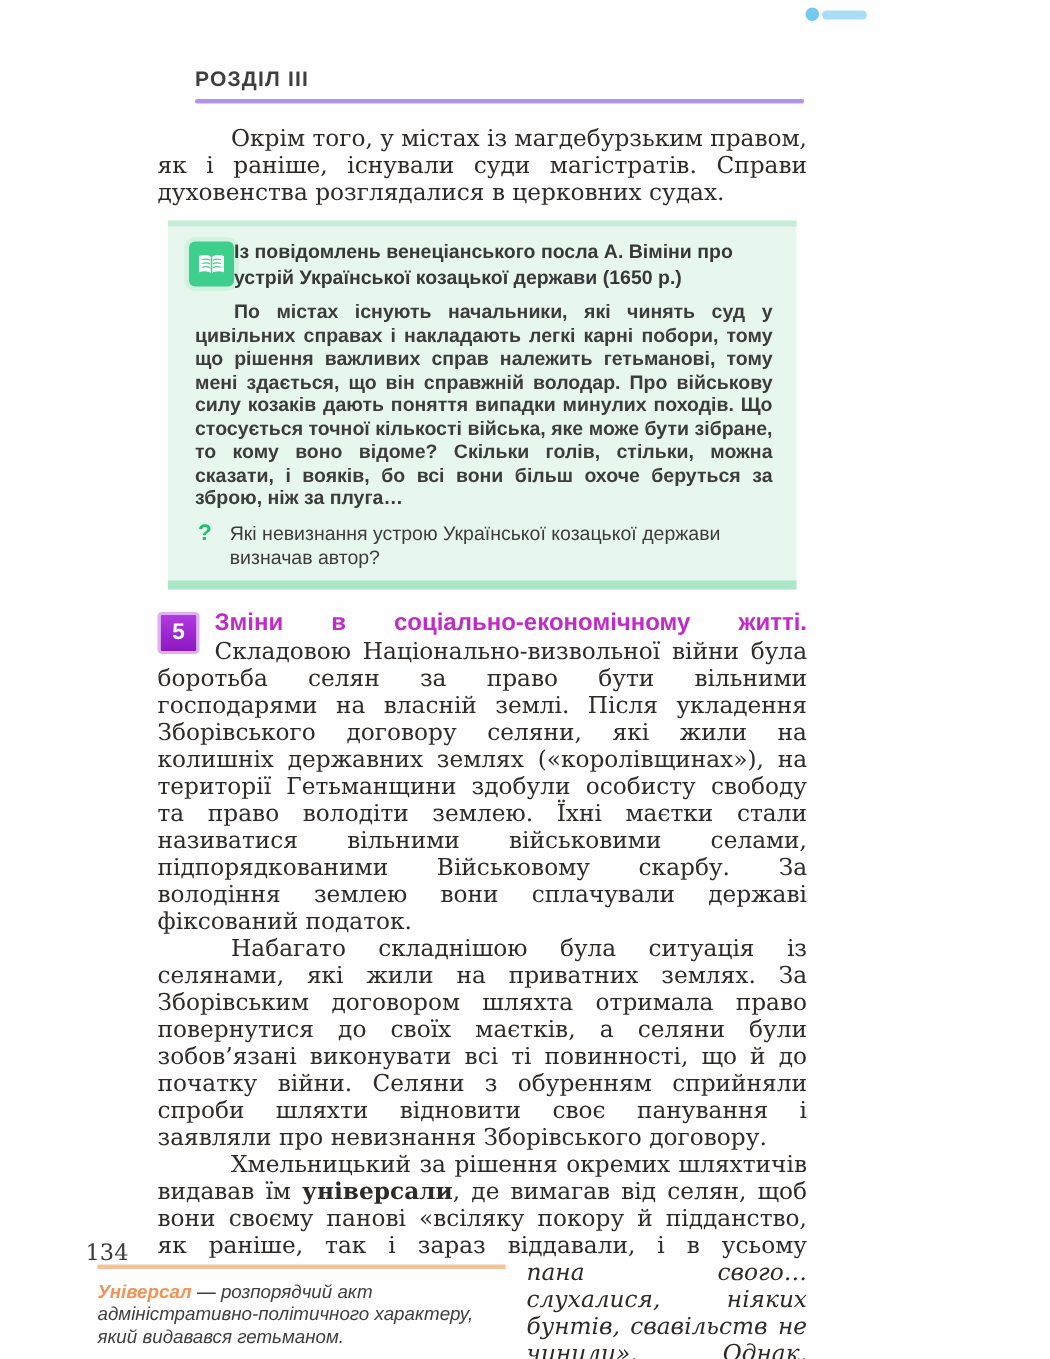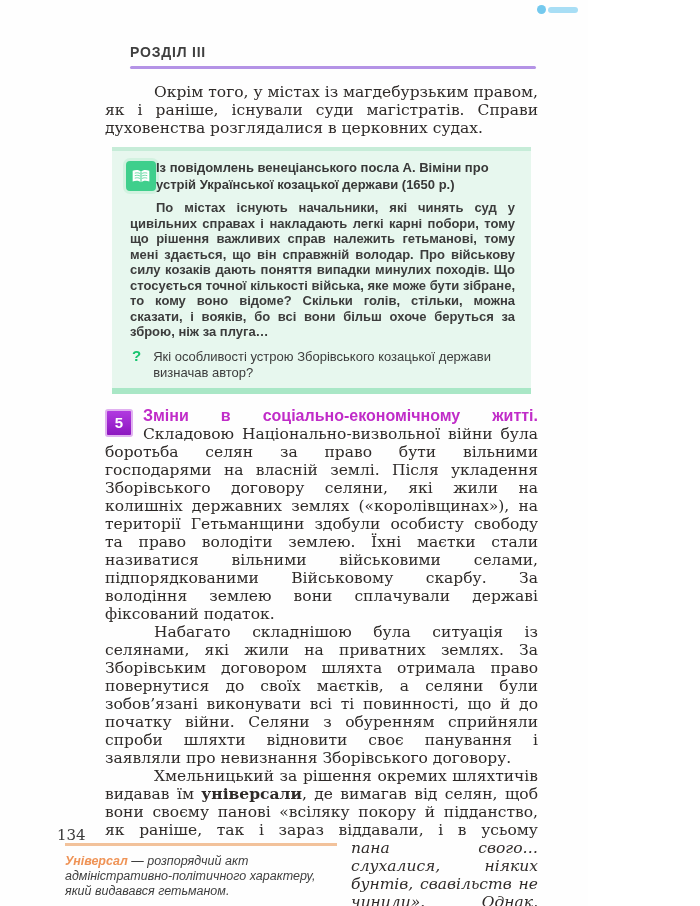--- a/index.html
+++ b/index.html
@@ -160,21 +160,21 @@
             <path d="M12 3 C10 1 6 0.5 2 2 L2 15 C6 13.5 10 14 12 16 C14 14 18 13.5 22 15 L22 2 C18 0.5 14 1 12 3 Z" fill="#ffffff"></path>
             <path d="M12 3 L12 16" stroke="#3fcf8c" stroke-width="1.2"></path>
             <path d="M4.5 5 C7 4.2 9.5 4.5 11 5.5 M4.5 8 C7 7.2 9.5 7.5 11 8.5 M4.5 11 C7 10.2 9.5 10.5 11 11.5 M13 5.5 C14.5 4.5 17 4.2 19.5 5 M13 8.5 C14.5 7.5 17 7.2 19.5 8 M13 11.5 C14.5 10.5 17 10.2 19.5 11" stroke="#3fcf8c" stroke-width="0.9" fill="none"></path>
           </svg>
         </span>
         <h3 class="source-title">Із повідомлень венеціанського посла А. Віміни про устрій Української козацької держави (1650 р.)</h3>
       </div>
       <p class="source-body">По містах існують начальники, які чинять суд у цивільних справах і накладають легкі карні побори, тому що рішення важливих справ належить гетьманові, тому мені здається, що він справжній володар. Про військову силу козаків дають поняття випадки минулих походів. Що стосується точної кількості війська, яке може бути зібране, то кому воно відоме? Скільки голів, стільки, можна сказати, і вояків, бо всі вони більш охоче беруться за зброю, ніж за плуга…</p>
       <div class="source-question">
         <span class="qmark">?</span>
-        <span class="qtext">Які особливості устрою Зборівського козацької держави визначав автор?</span>
+        <span class="qtext">Які невизнання устрою Української козацької держави визначав автор?</span>
       </div>
     </section>
 
     <div class="section-para">
       <span class="num-badge-wrap">
           <span class="num-badge">5</span>
         </span>
       <span class="section-title">Зміни в соціально-економічному житті.</span>
       <span>Складовою Національно-визвольної війни була боротьба селян за право бути вільними господарями на власній землі. Після укладення Зборівського договору селяни, які жили на колишніх державних землях («королівщинах»), на території Гетьманщини здобули особисту свободу та право володіти землею. Їхні маєтки стали називатися вільними військовими селами, підпорядкованими Військовому скарбу. За володіння землею вони сплачували державі фіксований податок.</span>
     </div>

